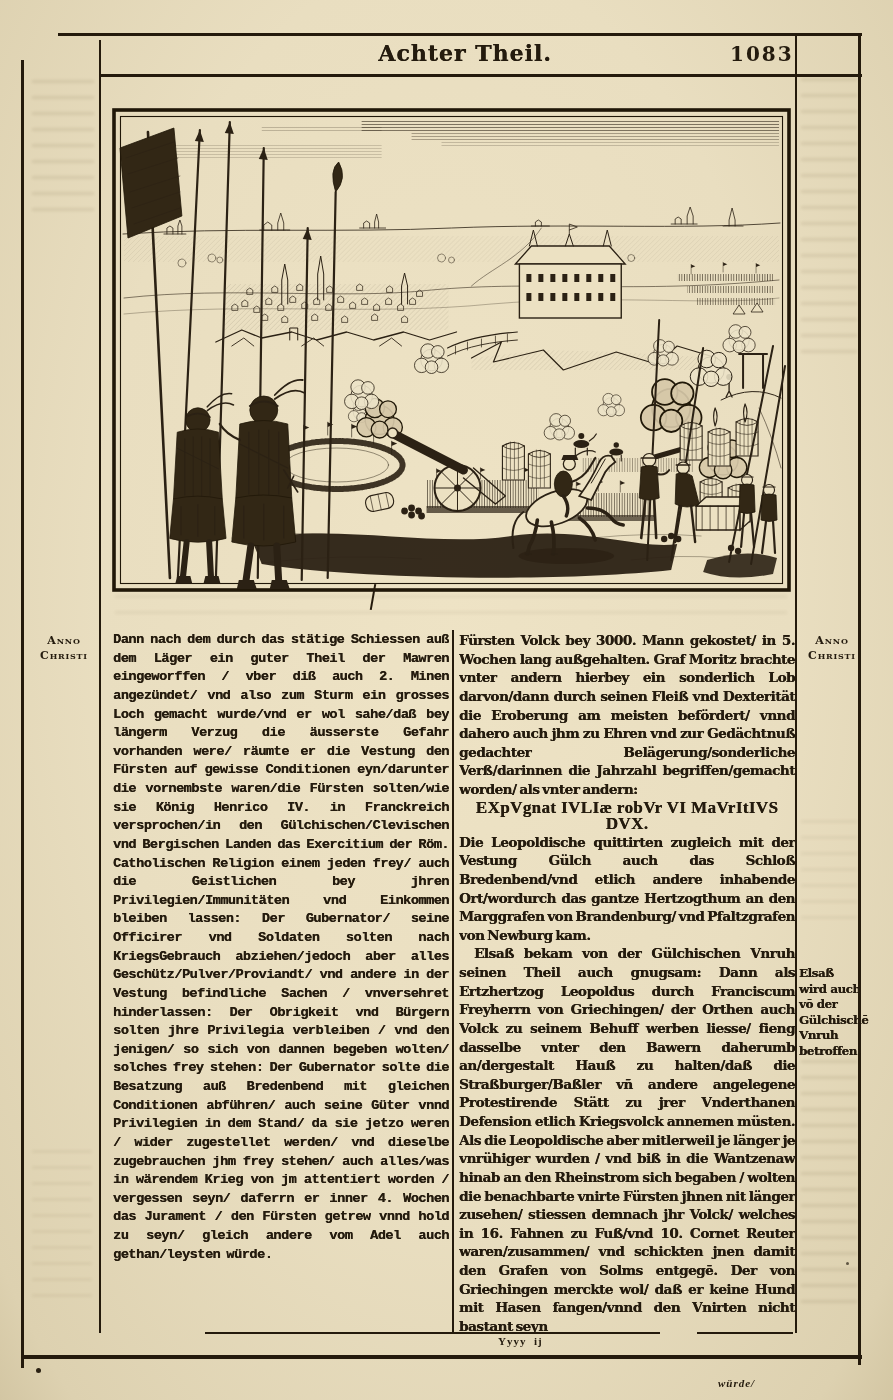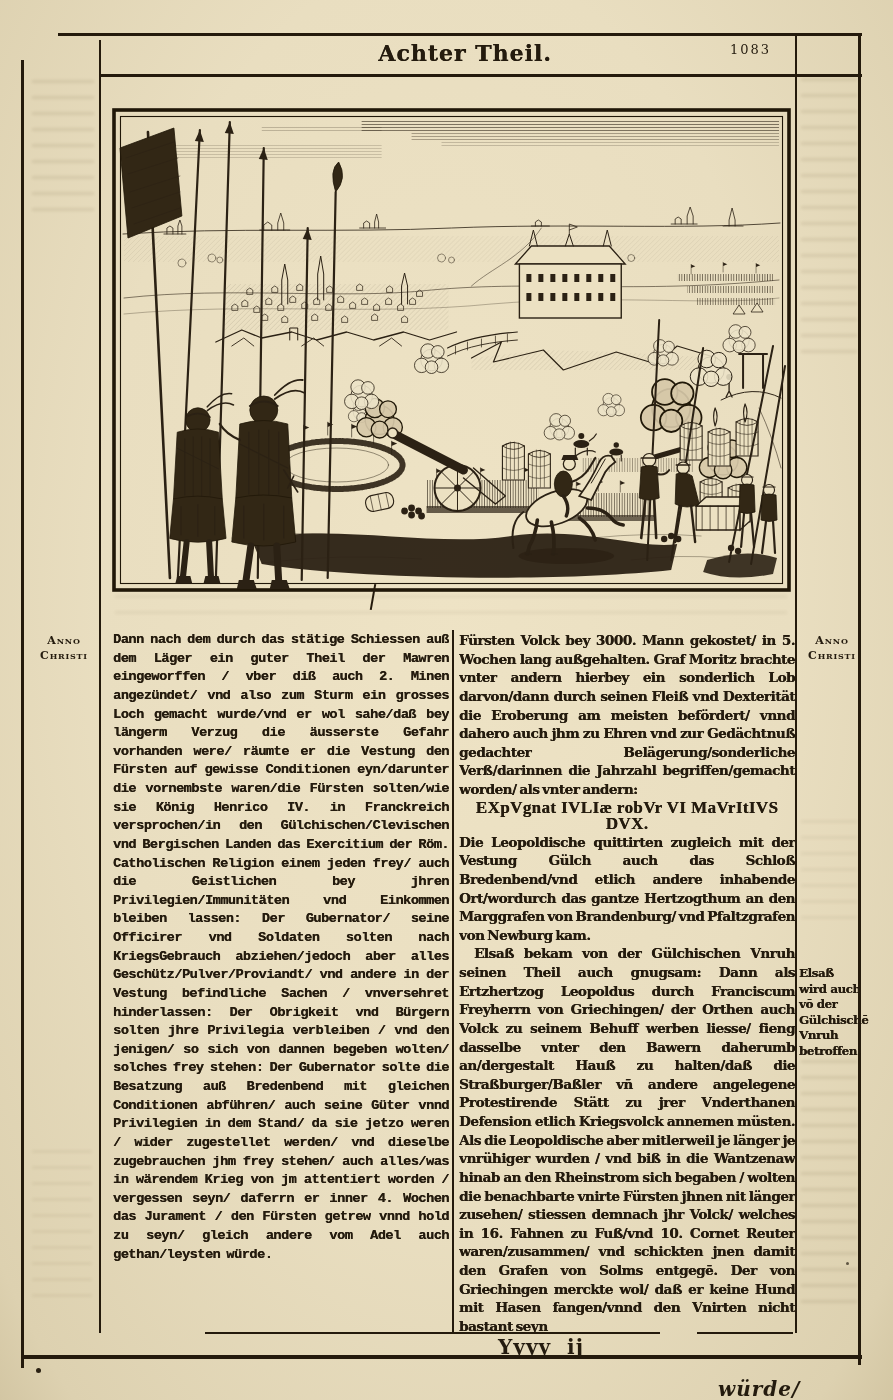--- a/index.html
+++ b/index.html
@@ -4,35 +4,35 @@
 <style>
   html,body{margin:0;padding:0;background:#cfc4a2;}
   #page{position:relative;width:893px;height:1400px;overflow:hidden;
     background:radial-gradient(ellipse at 50% 42%, #eee3c5 0%, #e9dec0 55%, #ddd1b0 92%, #d3c6a3 100%);
     font-family:"DejaVu Serif", serif;color:#241b0e;}
   .abs{position:absolute;}
   .rule{background:#241a0c;}
   
   .sect-title{font-size:22px;font-weight:700;letter-spacing:1px;text-align:center;
     font-family:"DejaVu Serif",serif;text-shadow:0.4px 0 #241b0e;}
-  .pagenum{font-size:13px;font-weight:400;letter-spacing:2px;}
+  .pagenum{font-size:20px;font-weight:700;letter-spacing:2px;}
   
   .col{font-size:13.6px;line-height:18.62px;font-weight:700;text-align:justify;
     letter-spacing:-0.5px;word-spacing:-1.5px;overflow:hidden;hyphens:none;
     text-shadow:0.25px 0 #2a2012;}
   .col p{margin:0;}
   .col p.indent{text-indent:15px;}
   .chrono{font-family:"Liberation Serif",serif;font-weight:600;letter-spacing:0.4px;
     word-spacing:0;text-align:center;font-size:17px;line-height:18px;margin:2px 0 3px 0;
     text-indent:0 !important;}
   .marginal{font-variant:small-caps;font-weight:700;font-size:11px;line-height:15px;
     letter-spacing:0.8px;text-align:center;}
   .sidenote{font-size:11.8px;line-height:15.6px;font-weight:700;letter-spacing:-0.4px;
     text-shadow:0.2px 0 #2a2012;}
-  .footerline{font-size:20px;font-weight:700;letter-spacing:1px;}
+  .footerline{font-size:11px;font-weight:700;letter-spacing:1px;font-family:Liberation Serif, serif;}
   
   .bleed{background:repeating-linear-gradient(to bottom, rgba(96,76,46,0.30) 0 3px, rgba(96,76,46,0) 3px 16px);
     filter:blur(1.6px);opacity:0.38;}
   .bleed.lite{opacity:0.22;}
   
   #engraving svg{display:block;width:100%;height:100%;}
   .ln{stroke:#2b2114;fill:none;stroke-linecap:round;stroke-linejoin:round;}
   .fl{fill:#2b2114;stroke:none;}
   .pap{fill:#ece1c2;}
   .smk{fill:rgba(236,227,199,0.88);stroke:#2b2114;stroke-width:0.9;}

